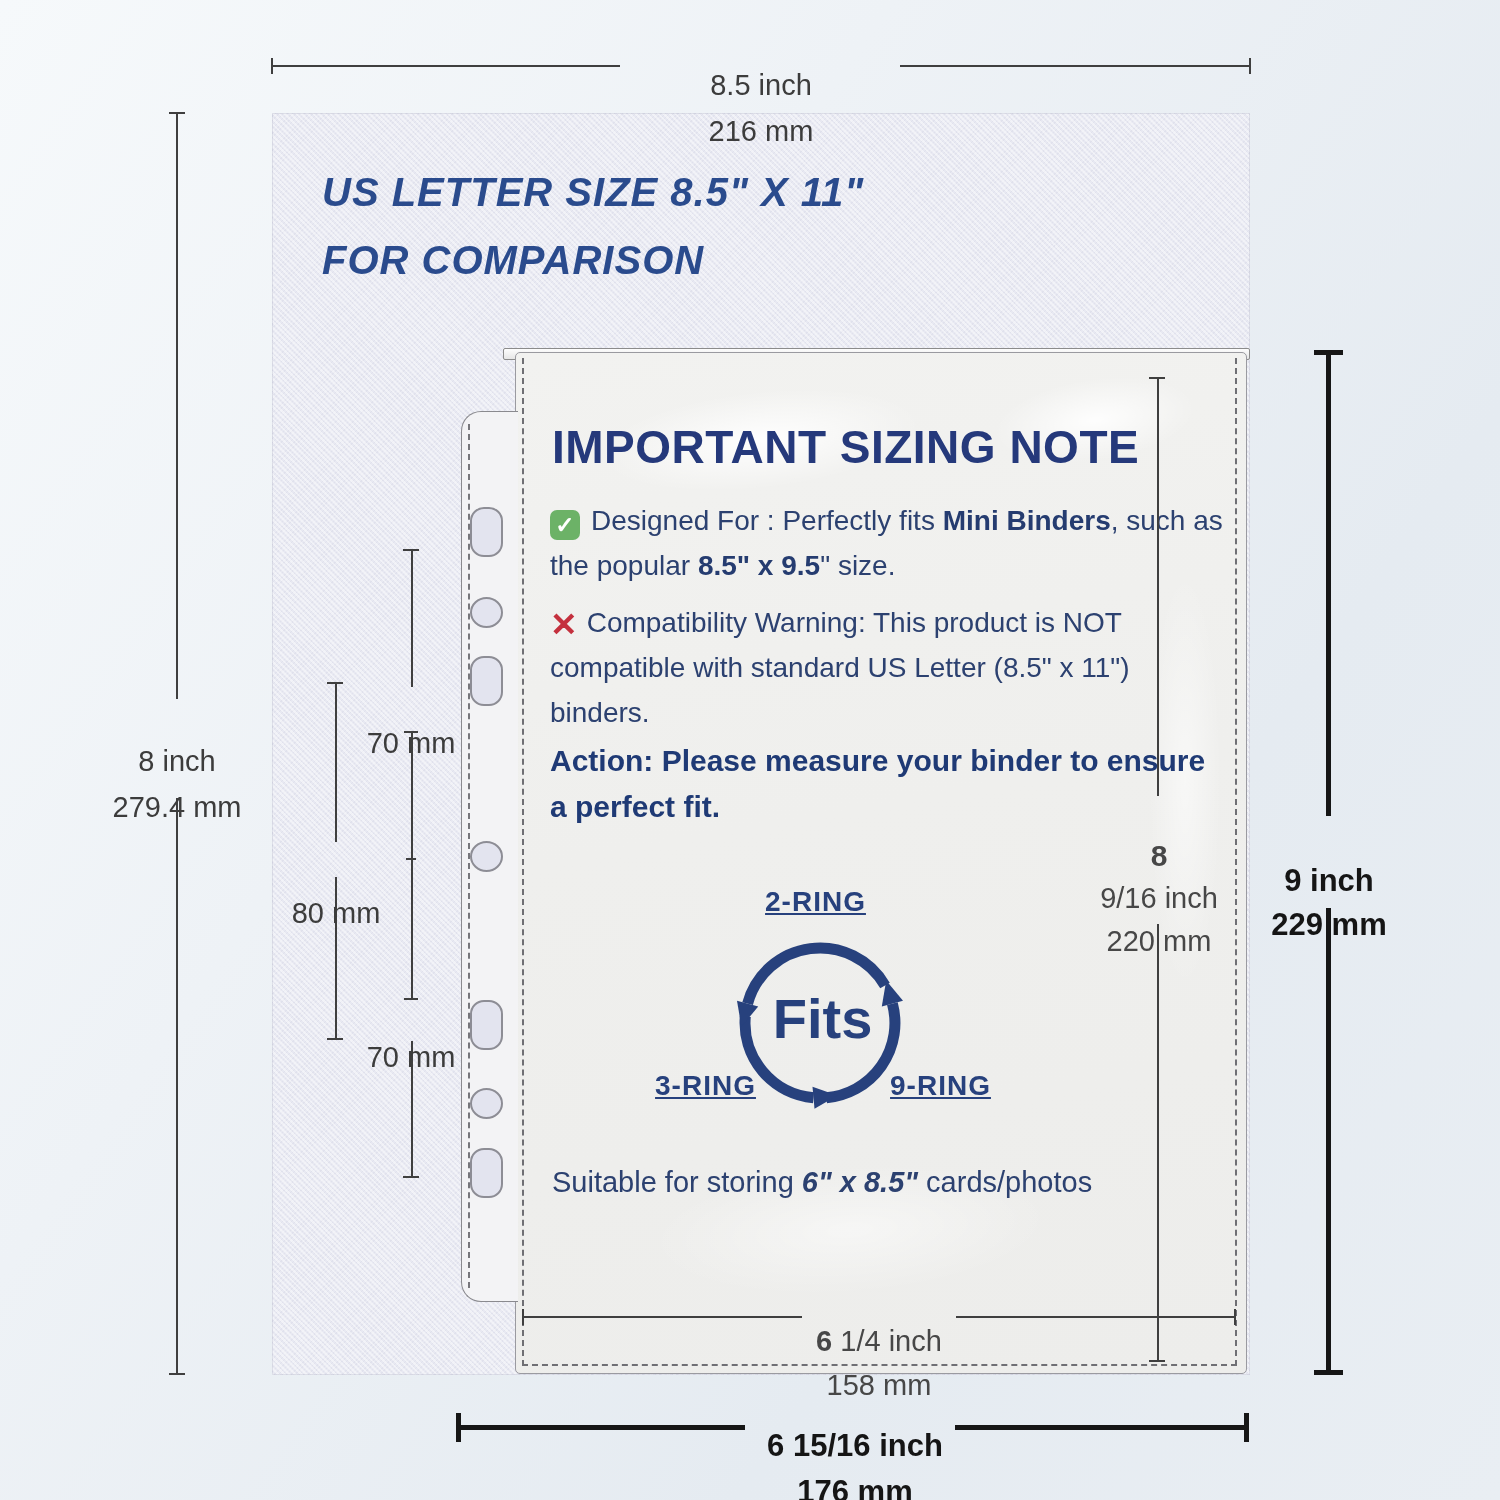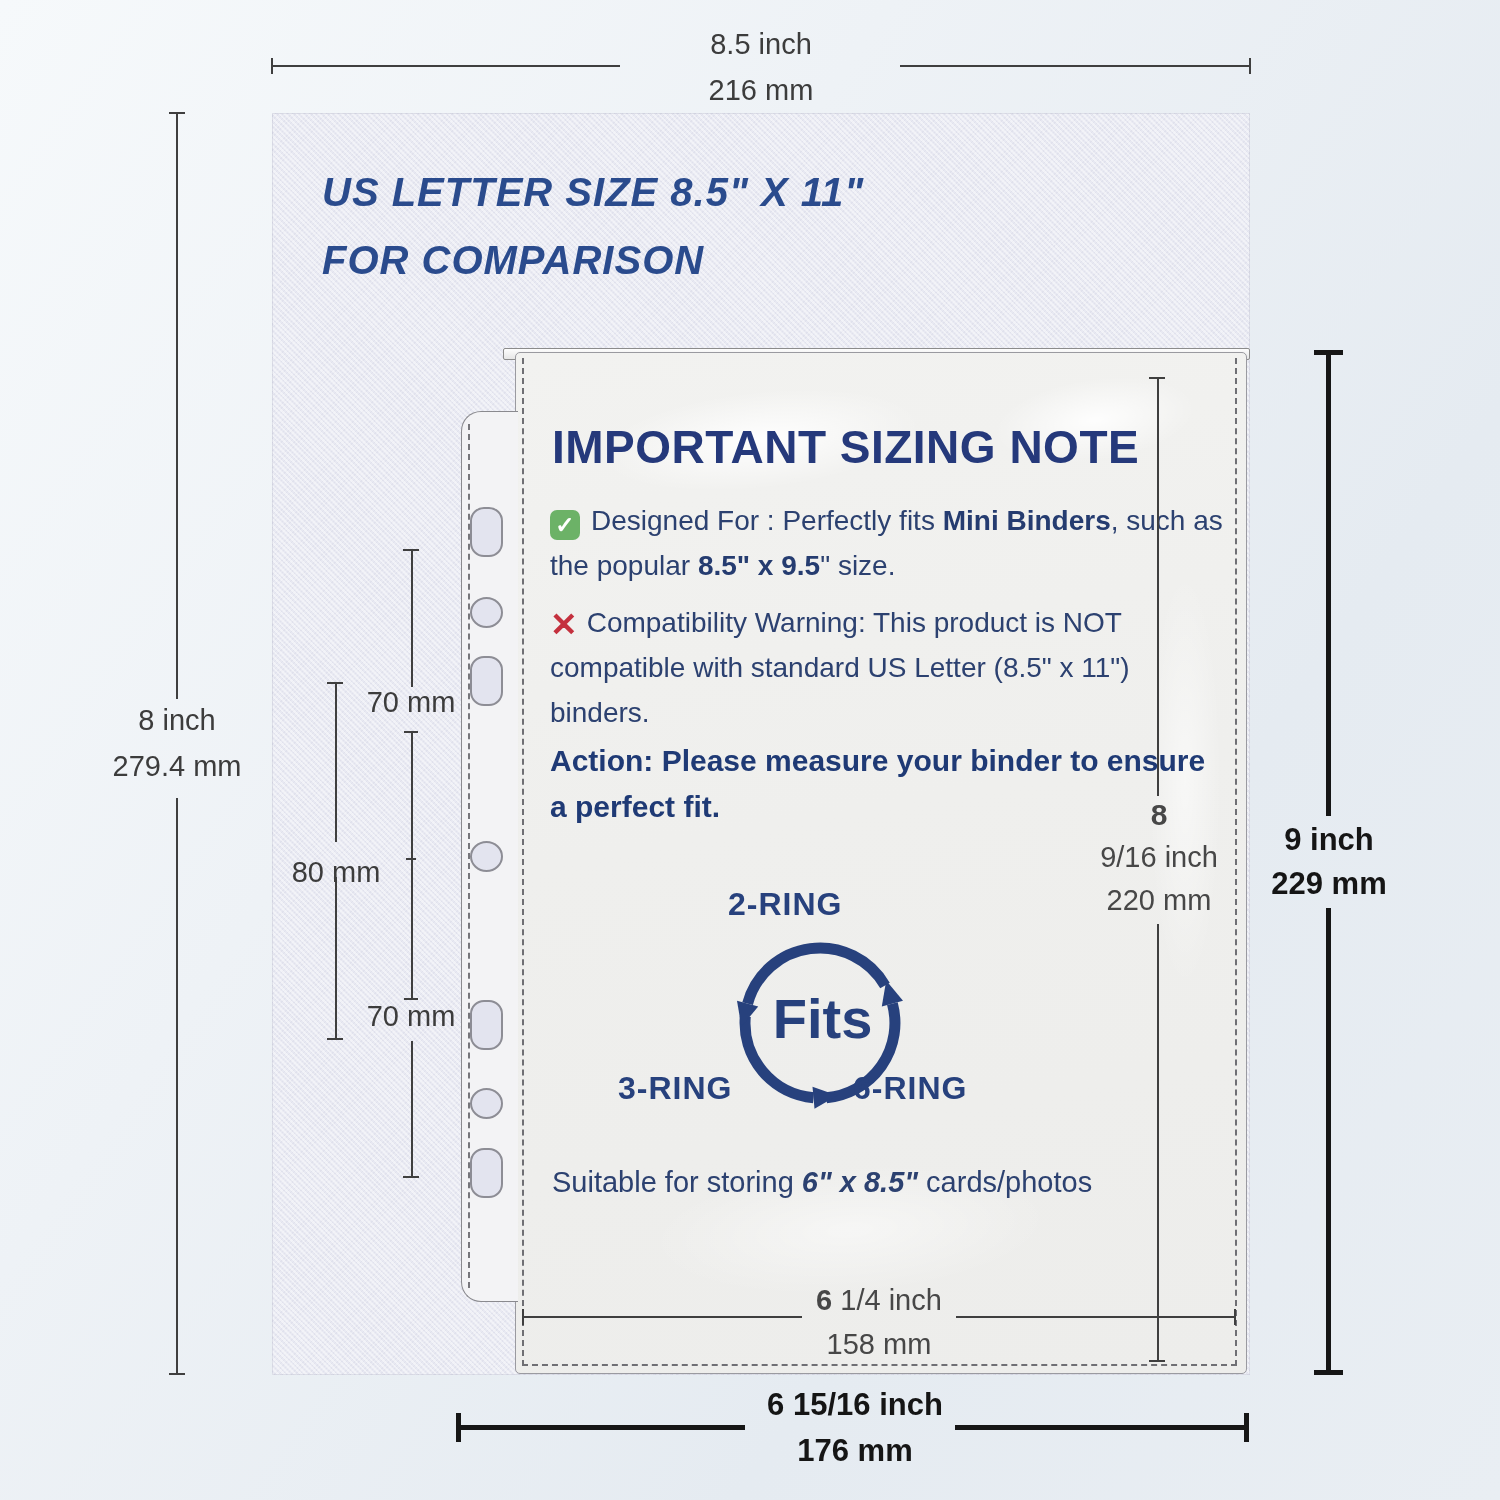--- a/index.html
+++ b/index.html
@@ -47,28 +47,28 @@
   .hole.obround{height:50px;border-radius:14px;}
   .hole.ellipse{height:31px;border-radius:50%;}
   
   .note-title{left:552px;top:420px;width:660px;color:#25397b;font-size:46px;font-weight:bold;letter-spacing:0.5px;}
   .para{left:550px;width:680px;color:#2c4170;font-size:28px;line-height:45px;}
   .para b{color:#253c70;}
   .para-action{left:550px;top:738px;width:660px;color:#1f3a75;font-size:30px;font-weight:bold;line-height:46px;}
   .check-badge{display:inline-block;width:30px;height:30px;background:#6cb267;border-radius:7px;
     color:#ffffff;font-size:23px;font-weight:bold;text-align:center;line-height:30px;vertical-align:-3px;margin-right:11px;}
   .cross-glyph{display:inline-block;color:#c4303d;font-size:33px;font-weight:bold;vertical-align:-4px;margin-right:9px;line-height:30px;}
-  .ring-label{width:175px;color:#27417d;font-size:32px;font-weight:bold;letter-spacing:1px;}
+  .ring-label{width:175px;text-align:center;color:#27417d;font-size:28px;font-weight:bold;letter-spacing:1px;text-decoration:underline;}
   .fits-label{left:735px;top:986px;width:175px;text-align:center;color:#27417d;font-size:56px;font-weight:bold;}
   .suitable{left:552px;top:1166px;width:640px;color:#2c4170;font-size:29px;}
   .suitable b{font-style:italic;}
   
   .dline{background:#3f3f3f;}
   .dline.thick{background:#161616;}
-  .dlabel{text-align:center;color:#3c3c3c;font-size:29px;}
+  .dlabel{text-align:center;color:#3c3c3c;font-size:29px;margin-top:41px;}
   .dlabel.bold{color:#151515;font-size:31px;font-weight:bold;}
   .dlabel.gray{color:#474747;}
 </style>
 </head>
 <body>
 
 <div class="stage">
 
   <div class="abs letter"></div>
   <div class="abs letter-title">
@@ -132,21 +132,21 @@
       <path d="M 131.5 169.7 A 75 75 0 0 0 197.4 75.6"></path>
     </g>
     <g fill="#27417d" stroke="none">
       <polygon points="46.4,98.8 42.0,72.8 63.2,78.5"></polygon>
       <polygon points="142.4,167.6 119.5,180.7 117.5,158.7"></polygon>
       <polygon points="191.2,52.4 208.0,72.7 186.8,78.4"></polygon>
     </g>
   </svg>
   <div class="abs fits-label">Fits</div>
   <div class="abs ring-label" style="left:618px;top:1070px">3-RING</div>
-  <div class="abs ring-label" style="left:853px;top:1070px">6-RING</div>
+  <div class="abs ring-label" style="left:853px;top:1070px">9-RING</div>
 
   <div class="abs suitable">
     <span>Suitable for storing </span><b>6" x 8.5"</b><span> cards/photos</span>
   </div>
 
   <div class="abs dline" style="left:272px;top:65px;width:348px;height:2px"></div>
   <div class="abs dline" style="left:900px;top:65px;width:350px;height:2px"></div>
   <div class="abs dline" style="left:271px;top:58px;width:2px;height:16px"></div>
   <div class="abs dline" style="left:1249px;top:58px;width:2px;height:16px"></div>
   <div class="abs dlabel" style="left:611px;top:28px;width:300px">8.5 inch</div>

